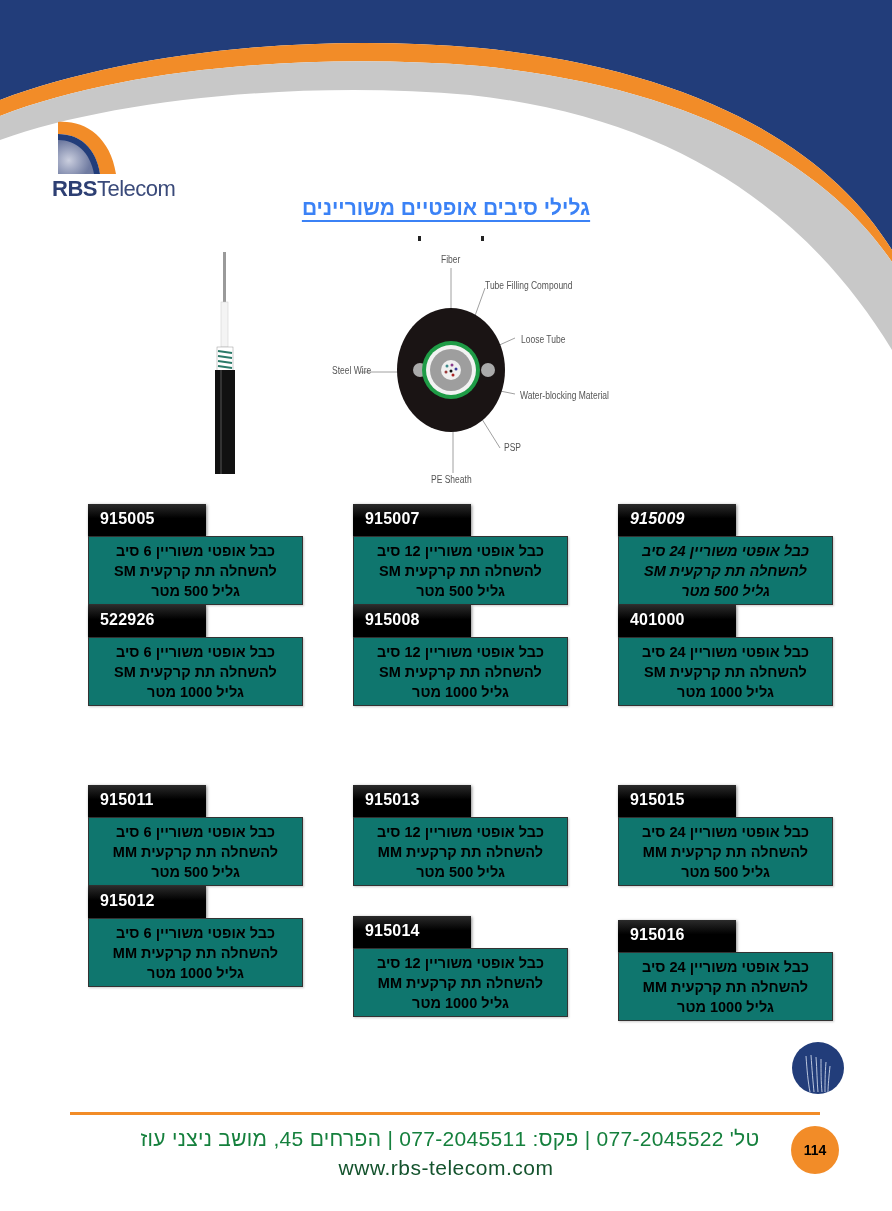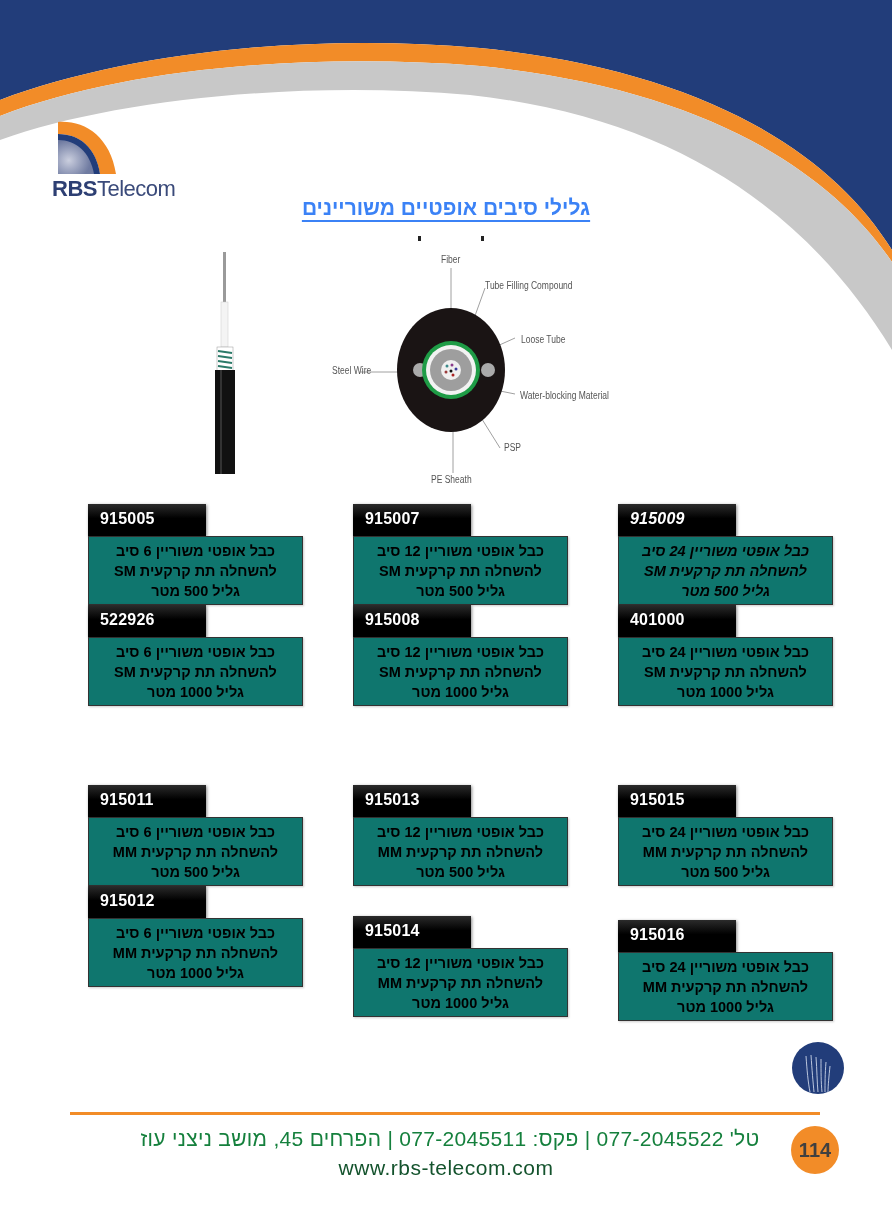--- a/index.html
+++ b/index.html
@@ -41,21 +41,21 @@
       box-shadow: 1px 1px 2px rgba(0,0,0,0.2);
       direction: rtl; text-align: center;
       font-weight: bold; font-size: 14.5px; line-height: 20px; padding-top: 4px;
     }
     .desc-box div { white-space: nowrap; }
 
     .fiber-badge { position: absolute; left: 792px; top: 1042px; width: 52px; height: 52px; border-radius: 50%; background: #223d7a; overflow: hidden; z-index: 2; }
     .footer-rule { position: absolute; left: 70px; top: 1112px; width: 750px; height: 3px; background: #f28c28; z-index: 2; }
     .page-number {
       position: absolute; left: 791px; top: 1126px; width: 48px; height: 48px; border-radius: 50%;
-      background: #f28c28; color: #404040; font-weight: bold; font-size: 20px;
+      background: #f28c28; color: #000000; font-weight: bold; font-size: 14px;
       display: flex; align-items: center; justify-content: center; z-index: 2;
     }
     .footer-contact {
       position: absolute; left: 100px; width: 700px; top: 1127px; z-index: 2;
       direction: rtl; text-align: center; font-size: 21px; color: #15803d; letter-spacing: 0.3px;
     }
     .footer-url {
       position: absolute; left: 0; width: 892px; top: 1156px; z-index: 2;
       text-align: center; font-size: 21px; color: #14532d; letter-spacing: 0.5px;
     }

